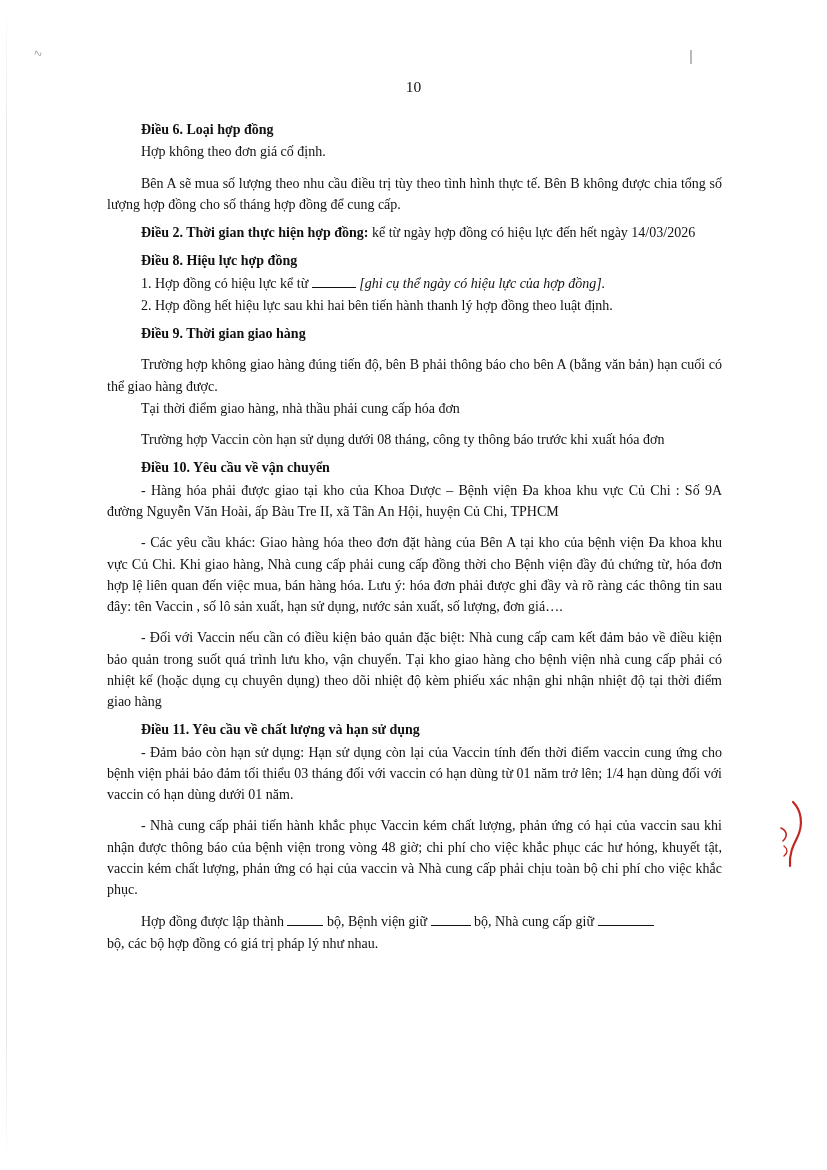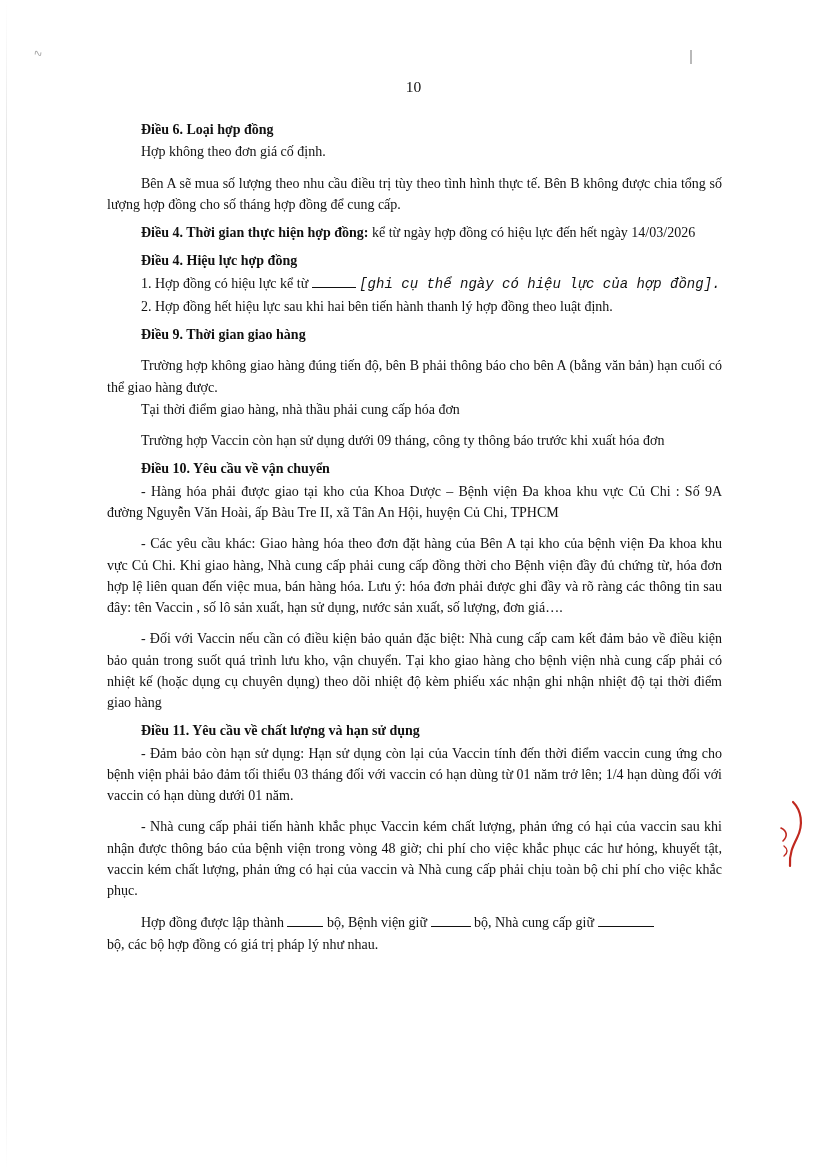--- a/index.html
+++ b/index.html
@@ -83,21 +83,21 @@
   .blank {
     display: inline-block;
     border-bottom: 1px solid #111;
     height: 0.95em;
     vertical-align: baseline;
   }
   .blank.w1 { width: 44px; }
   .blank.w2 { width: 36px; }
   .blank.w3 { width: 40px; }
   .blank.w4 { width: 56px; }
-  i.note { font-style: italic; font-family: Liberation Mono, monospace; }
+  i.note { font-style: italic; }
   .redmark {
     position: absolute;
     right: 16px;
     top: 800px;
     width: 40px;
     height: 70px;
     color: #c0281f;
   }
   .redmark svg { display: block; }
 </style>
@@ -112,32 +112,32 @@
 
   <div class="page-number">10</div>
 
   <div class="body">
 
     <p class="heading">Điều 6. Loại hợp đồng</p>
     <p class="indent">Hợp không theo đơn giá cố định.</p>
     <div class="gap"></div>
     <p class="indent">Bên A sẽ mua số lượng theo nhu cầu điều trị tùy theo tình hình thực tế. Bên B không được chia tổng số lượng hợp đồng cho số tháng hợp đồng để cung cấp.</p>
 
-    <p class="heading"><span>Điều 4. Thời gian thực hiện hợp đồng:</span><span class="inline-normal"> kể từ ngày hợp đồng có hiệu lực đến hết ngày 14/03/2026</span></p>
+    <p class="heading"><span>Điều 2. Thời gian thực hiện hợp đồng:</span><span class="inline-normal"> kể từ ngày hợp đồng có hiệu lực đến hết ngày 14/03/2026</span></p>
 
-    <p class="heading">Điều 4. Hiệu lực hợp đồng</p>
+    <p class="heading">Điều 8. Hiệu lực hợp đồng</p>
     <p class="indent"><span>1. Hợp đồng có hiệu lực kể từ </span><span class="blank w1"></span> <i class="note">[ghi cụ thể ngày có hiệu lực của hợp đồng].</i></p>
     <p class="indent">2. Hợp đồng hết hiệu lực sau khi hai bên tiến hành thanh lý hợp đồng theo luật định.</p>
 
     <p class="heading">Điều 9. Thời gian giao hàng</p>
     <div class="gap"></div>
     <p class="indent">Trường hợp không giao hàng đúng tiến độ, bên B phải thông báo cho bên A (bằng văn bản) hạn cuối có thể giao hàng được.</p>
     <p class="indent">Tại thời điểm giao hàng, nhà thầu phải cung cấp hóa đơn</p>
     <div class="gap"></div>
-    <p class="indent">Trường hợp Vaccin còn hạn sử dụng dưới 09 tháng, công ty thông báo trước khi xuất hóa đơn</p>
+    <p class="indent">Trường hợp Vaccin còn hạn sử dụng dưới 08 tháng, công ty thông báo trước khi xuất hóa đơn</p>
 
     <p class="heading">Điều 10. Yêu cầu về vận chuyển</p>
     <p class="indent">- Hàng hóa phải được giao tại kho của Khoa Dược – Bệnh viện Đa khoa khu vực Củ Chi : Số 9A đường Nguyễn Văn Hoài, ấp Bàu Tre II, xã Tân An Hội, huyện Củ Chi, TPHCM</p>
     <div class="gap"></div>
     <p class="indent">- Các yêu cầu khác: Giao hàng hóa theo đơn đặt hàng của Bên A tại kho của bệnh viện Đa khoa khu vực Củ Chi. Khi giao hàng, Nhà cung cấp phải cung cấp đồng thời cho Bệnh viện đầy đủ chứng từ, hóa đơn hợp lệ liên quan đến việc mua, bán hàng hóa. Lưu ý: hóa đơn phải được ghi đầy và rõ ràng các thông tin sau đây: tên Vaccin , số lô sản xuất, hạn sử dụng, nước sản xuất, số lượng, đơn giá….</p>
     <div class="gap"></div>
     <p class="indent">- Đối với Vaccin nếu cần có điều kiện bảo quản đặc biệt: Nhà cung cấp cam kết đảm bảo về điều kiện bảo quản trong suốt quá trình lưu kho, vận chuyển. Tại kho giao hàng cho bệnh viện nhà cung cấp phải có nhiệt kế (hoặc dụng cụ chuyên dụng) theo dõi nhiệt độ kèm phiếu xác nhận ghi nhận nhiệt độ tại thời điểm giao hàng</p>
 
     <p class="heading">Điều 11. Yêu cầu về chất lượng và hạn sử dụng</p>
     <p class="indent">- Đảm bảo còn hạn sử dụng: Hạn sử dụng còn lại của Vaccin tính đến thời điểm vaccin cung ứng cho bệnh viện phải bảo đảm tối thiểu 03 tháng đối với vaccin có hạn dùng từ 01 năm trở lên; 1/4 hạn dùng đối với vaccin có hạn dùng dưới 01 năm.</p>

